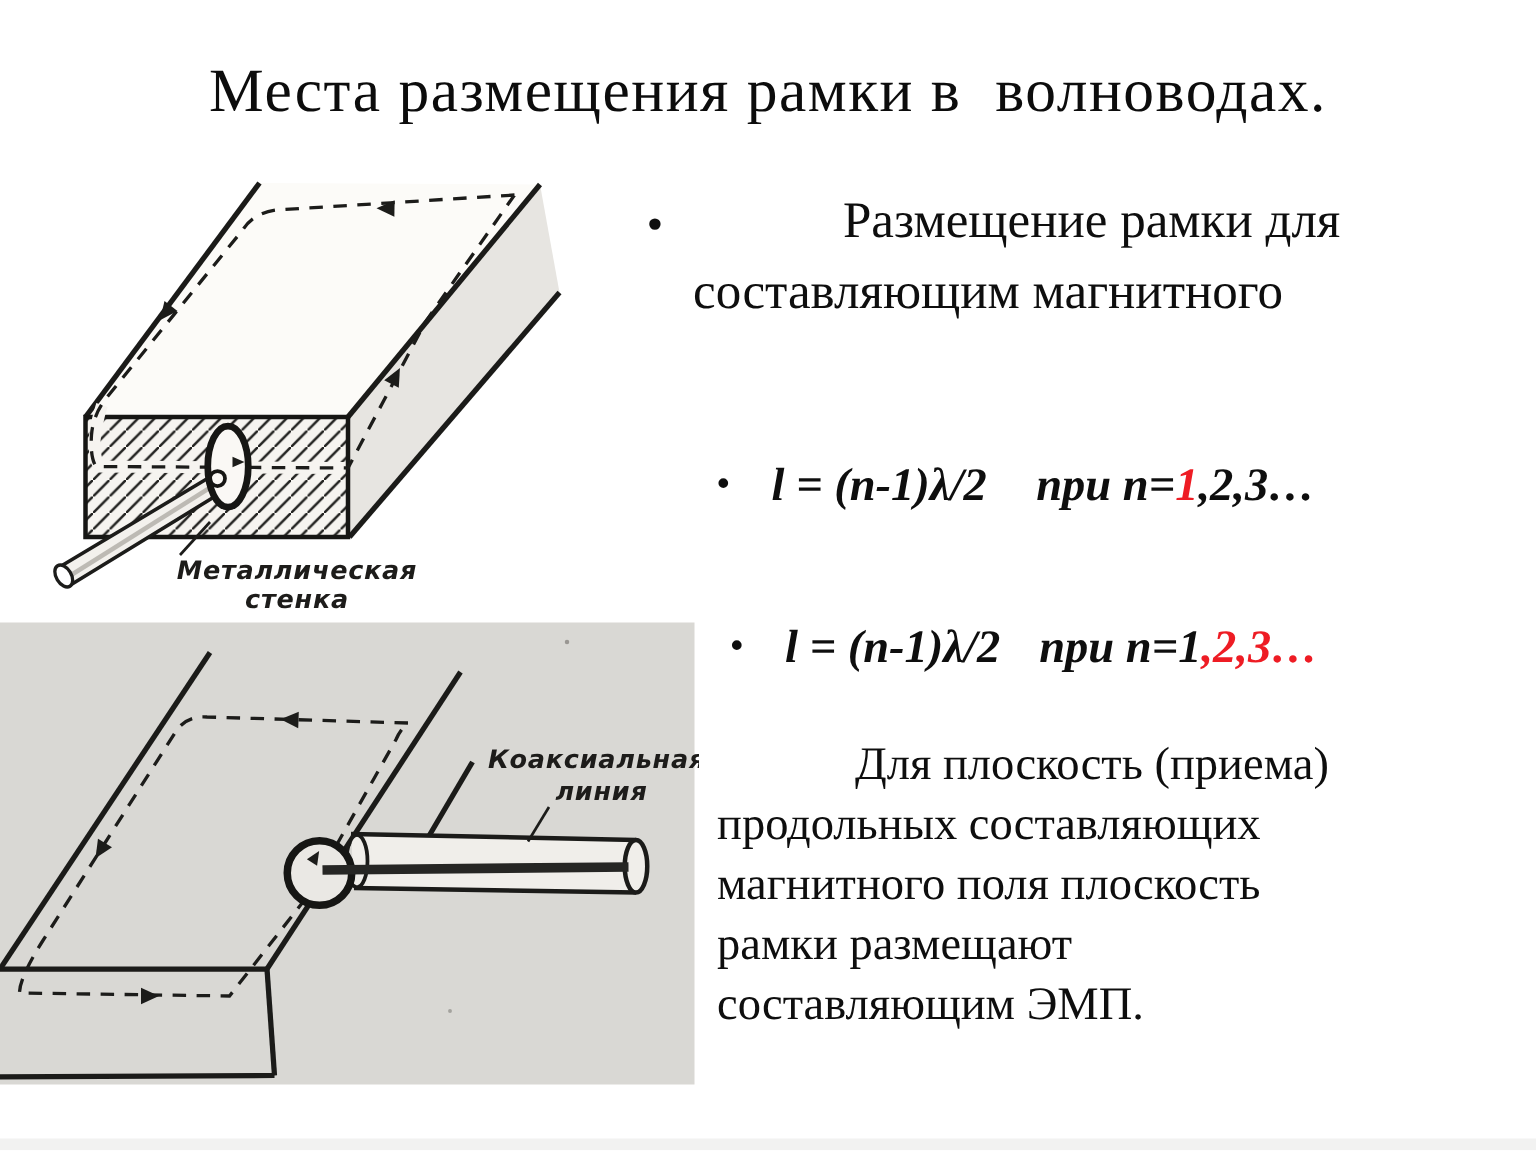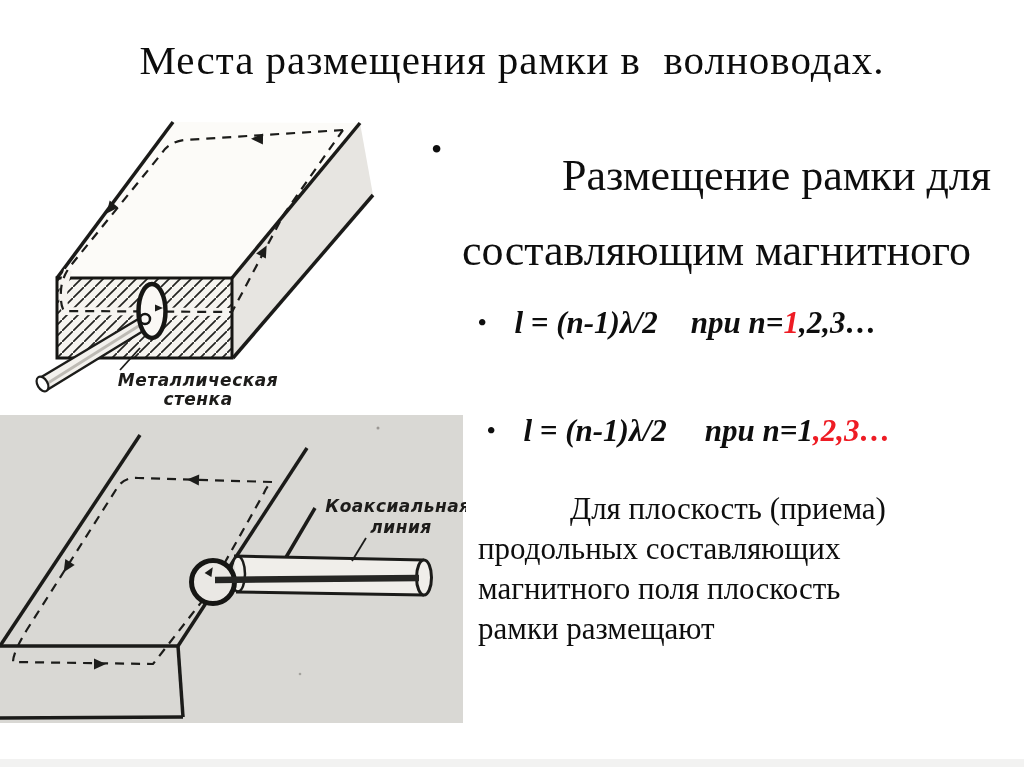--- a/index.html
+++ b/index.html
@@ -7,29 +7,29 @@
     position:relative;width:1024px;height:767px;overflow:hidden;
     background:#ffffff;font-family:"Liberation Serif",serif;color:#0e0e0e;
   }
   .slide-title{
     position:absolute;top:36px;left:0;width:1024px;text-align:center;
     font-size:41px;letter-spacing:1px;white-space:pre;color:#0c0c0c;
   }
   
   .p1-bullet{position:absolute;left:431px;top:131px;font-size:32px;}
   .p1{position:absolute;left:462px;top:124px;width:560px;}
-  .p1 .line{font-size:44px;line-height:47px;white-space:nowrap;margin-top:28px;}
+  .p1 .line{font-size:34px;line-height:47px;white-space:nowrap;}
   .p1 .line.indent{padding-left:100px;}
   
   .formula{position:absolute;font-size:31px;font-weight:bold;font-style:italic;white-space:nowrap;}
   .formula .f-bullet{font-size:24px;font-style:normal;vertical-align:3px;margin-right:28px;}
   .formula-1{left:478px;top:305px;}
   .formula-2{left:487px;top:413px;}
   .f-mid-1{margin-left:33px;}
-  .f-mid-2{margin-left:38px;}
+  .f-mid-2{margin-left:26px;}
   .f-red{color:#ee1c24;}
   
   .p2{position:absolute;left:478px;top:489px;width:540px;}
   .p2 .line{font-size:31px;line-height:40px;white-space:nowrap;}
   .p2 .line.indent{padding-left:92px;}
   
   .fig-top{position:absolute;left:18px;top:100px;}
   .fig-bottom{position:absolute;left:0px;top:414px;}
   .bottom-strip{position:absolute;left:0;bottom:0;width:1024px;height:8px;background:#f2f2f1;}
   svg text.scan-label{
@@ -138,16 +138,17 @@
 
   <div class="formula formula-2">
     <span class="f-bullet">•</span><span>l = (n-1)λ/2</span><span class="f-mid-2">при n=1</span><span class="f-red">,2,3…</span>
   </div>
 
   <div class="p2">
     <div class="line indent">Для плоскость (приема)</div>
     <div class="line">продольных составляющих</div>
     <div class="line">магнитного поля плоскость</div>
     <div class="line">рамки размещают</div>
+    <div class="line">составляющим ЭМП.</div>
   </div>
 
   <div class="bottom-strip"></div>
 </div>
 
 </body></html>

